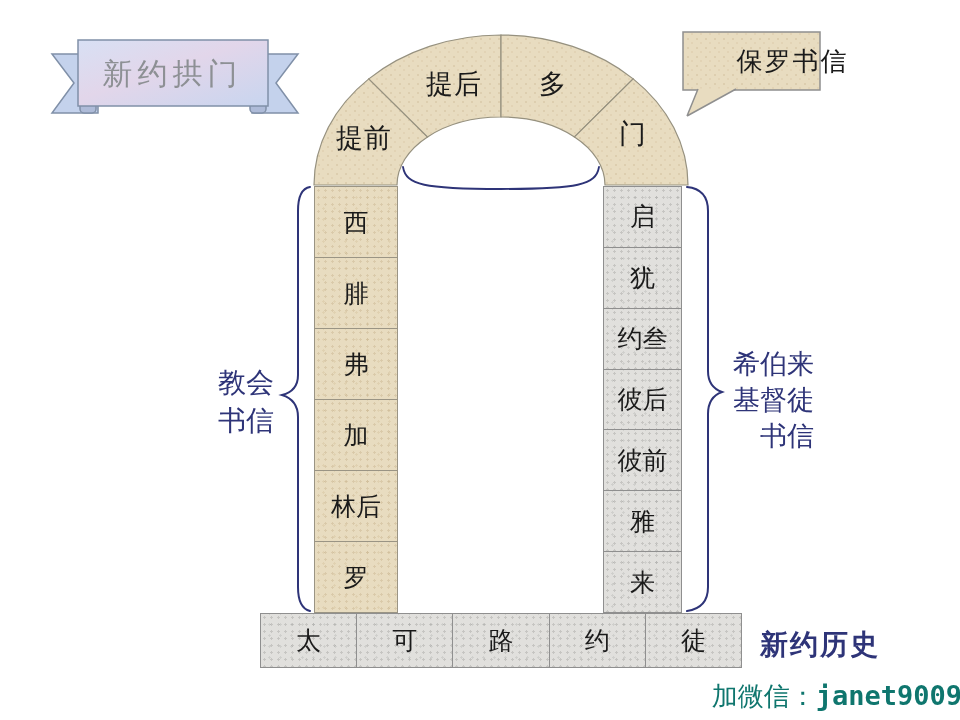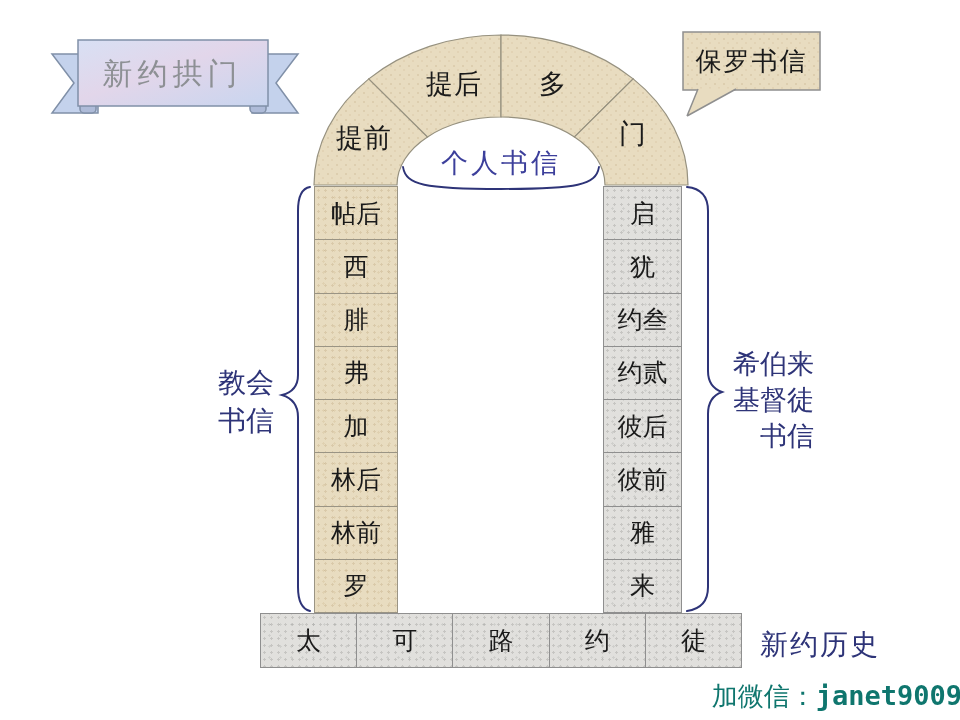--- a/index.html
+++ b/index.html
@@ -13,21 +13,21 @@
   .center{transform:translate(-50%,-50%);white-space:nowrap;}
 
   
   .banner-title{
     left:57px;top:54px;width:191px;text-align:center;
     font-size:30px;letter-spacing:5px;color:#8d9094;font-weight:500;
   }
   
   .callout-label{
     left:663px;top:44px;width:137px;text-align:center;
-    font-size:26px;letter-spacing:2px;font-weight:500;
+    font-size:26px;letter-spacing:2px;font-weight:500;padding-left:41px;
   }
   
   .wedge{font-size:27px;font-weight:500;letter-spacing:1px;}
   
   .inner-label{
     left:481px;top:163px;font-size:27px;letter-spacing:3px;
     color:#3c3f9b;font-weight:500;
   }
   
   .pillar{position:absolute;z-index:2;display:flex;flex-direction:column;}
@@ -61,21 +61,21 @@
   .foundation .block + .block{margin-left:-1px;}
   
   .group-label{
     text-align:center;color:#2e3478;font-weight:500;
   }
   .group-left{left:190px;top:364px;width:72px;font-size:28px;line-height:38px;}
   .group-right{left:700px;top:346px;width:94px;font-size:27px;line-height:36px;text-align:right;}
   
   .foundation-label{
     left:740px;top:626px;font-size:28px;letter-spacing:2px;
-    color:#2e3478;font-weight:400;
+    color:#2e3478;font-weight:700;
   }
   
   .watermark{
     right:14px;bottom:6px;font-size:26px;color:#0f766e;font-weight:500;
   }
   .watermark .wm-id{
     font-family:"DejaVu Sans Mono","Liberation Mono",monospace;
     font-size:27px;font-weight:600;
   }
 </style>
@@ -127,38 +127,34 @@
 
   <div class="txt banner-title">新约拱门</div>
 
   <div class="txt callout-label">保罗书信</div>
 
   <div class="txt wedge center" style="left:344px;top:138px;">提前</div>
   <div class="txt wedge center" style="left:434px;top:84px;">提后</div>
   <div class="txt wedge center" style="left:533px;top:84px;">多</div>
   <div class="txt wedge center" style="left:613px;top:134px;">门</div>
 
-  <div class="txt inner-label center">个人书信</div>
 
   <div class="pillar pillar-left">
-    <div class="block tan-block">帖后</div>
     <div class="block tan-block">西</div>
     <div class="block tan-block">腓</div>
     <div class="block tan-block">弗</div>
     <div class="block tan-block">加</div>
     <div class="block tan-block">林后</div>
-    <div class="block tan-block">林前</div>
     <div class="block tan-block">罗</div>
   </div>
 
   <div class="pillar pillar-right">
     <div class="block gray-block">启</div>
     <div class="block gray-block">犹</div>
     <div class="block gray-block">约叁</div>
-    <div class="block gray-block">约贰</div>
     <div class="block gray-block">彼后</div>
     <div class="block gray-block">彼前</div>
     <div class="block gray-block">雅</div>
     <div class="block gray-block">来</div>
   </div>
 
   <div class="foundation">
     <div class="block gray-block">太</div>
     <div class="block gray-block">可</div>
     <div class="block gray-block">路</div>

